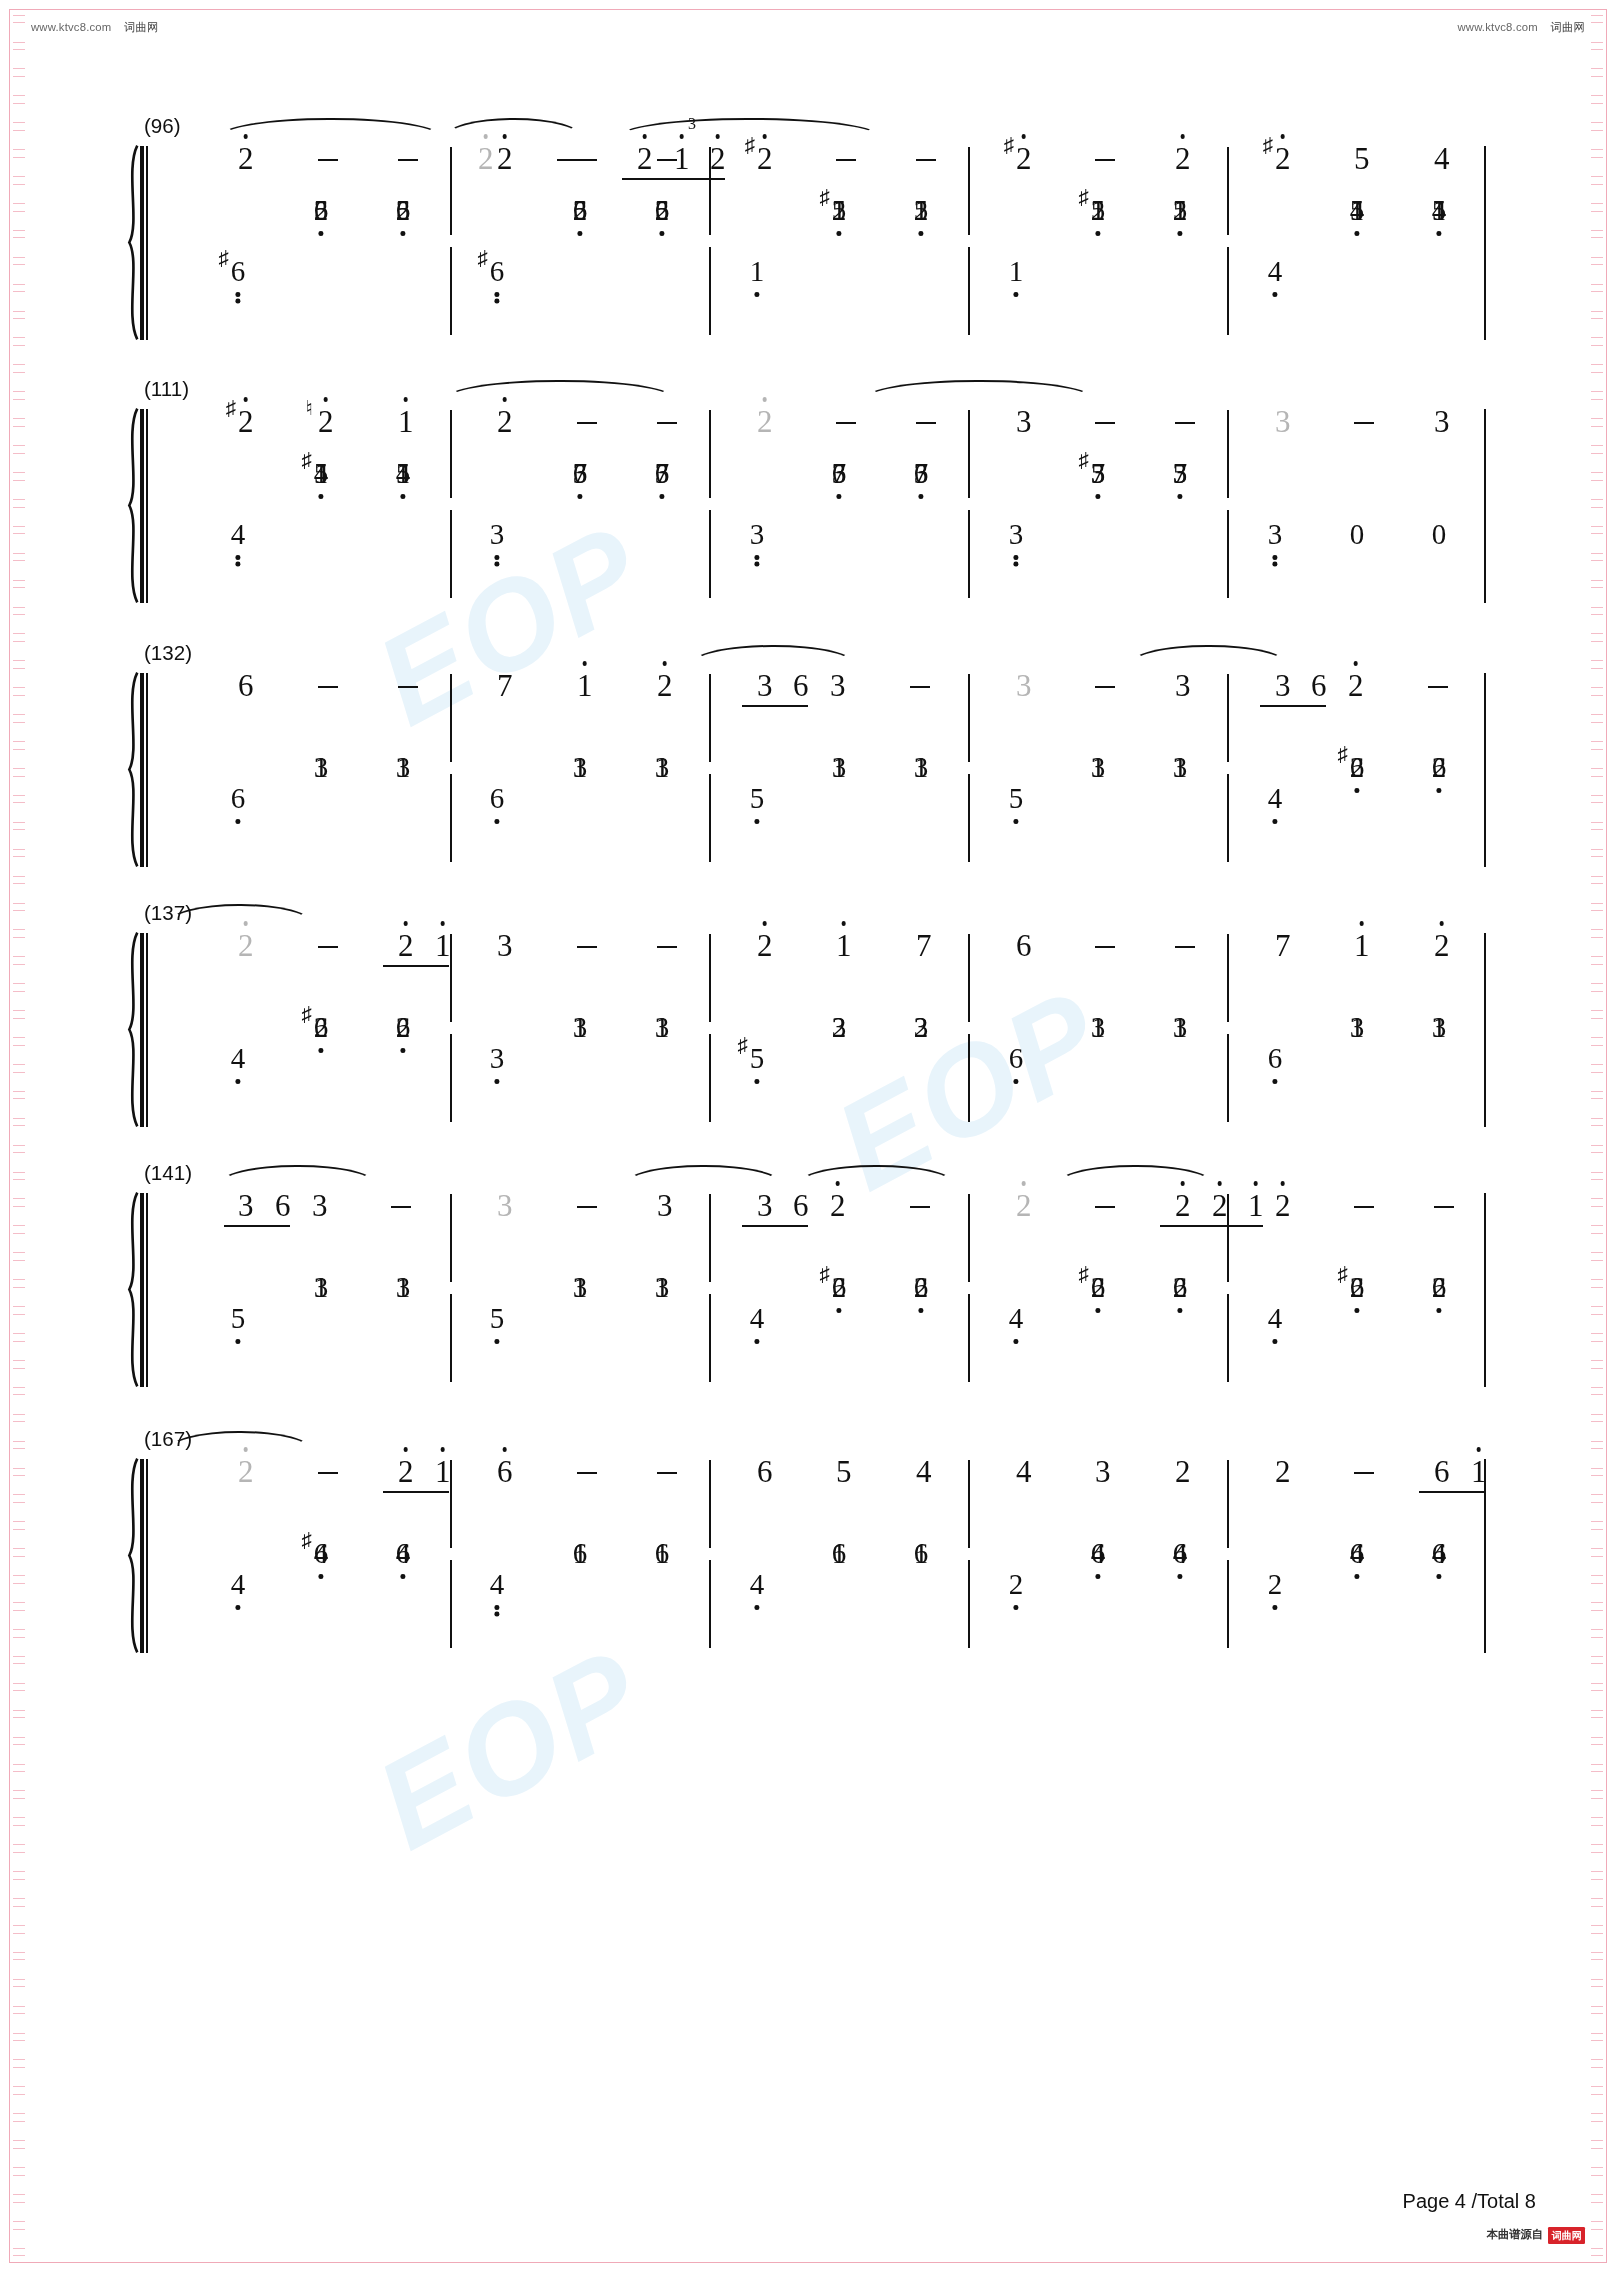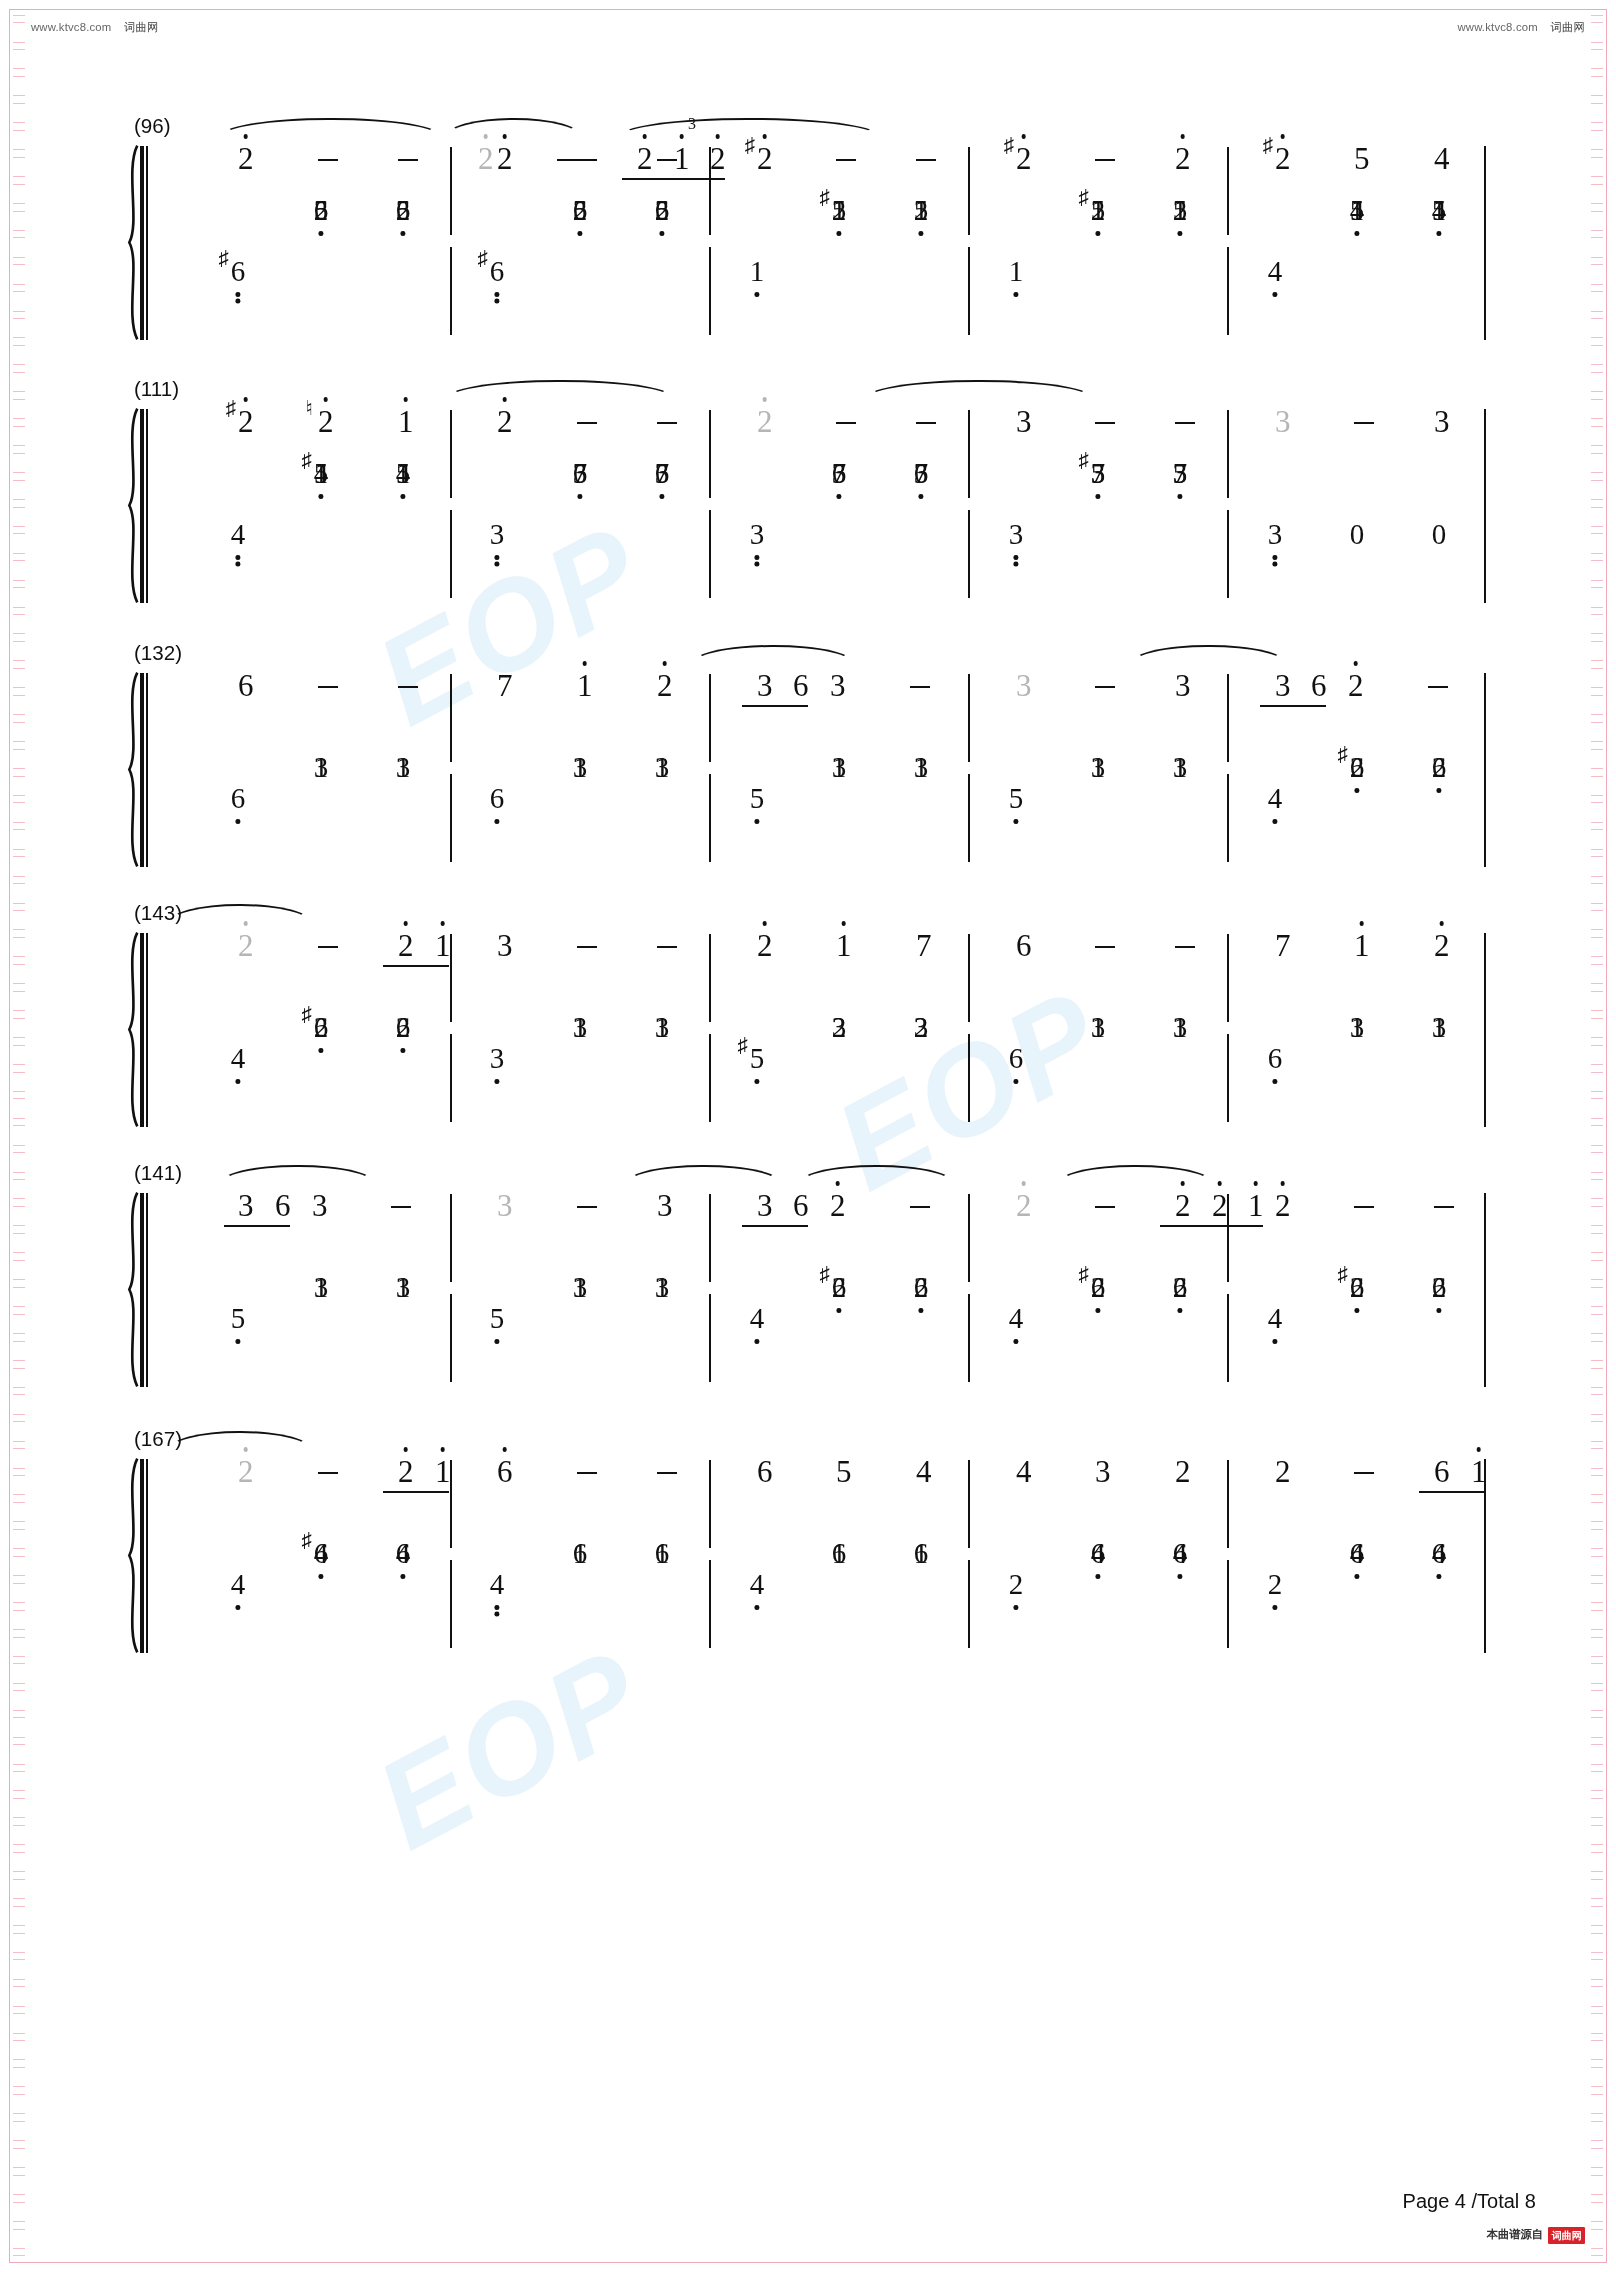--- a/index.html
+++ b/index.html
@@ -82,21 +82,21 @@
   }
 
   .system {
     position: absolute;
     left: 120px;
     width: 1370px;
   }
 
   .sys-label {
     position: absolute;
-    left: 14px; top: -29px;
+    left: 24px; top: -29px;
     font-family: "Liberation Sans", sans-serif;
     font-size: 20.6px;
     color: #111;
   }
 
   
   .brace {
     position: absolute;
     left: 0px; top: 0px;
     width: 22.6px; height: 199px;
@@ -941,21 +941,21 @@
             <span class="inner">2</span>
           </span>
           <span class="n">
             <span class="inner oct-dn">6</span>
           </span>
         </div>
         <div class="barline-end"></div>
       </div>
     </div>
     <div class="system" style="top: 930px;">
-      <div class="sys-label">(143)</div>
+      <div class="sys-label">(137)</div>
       <div class="brace"><svg width="22.6" height="199" viewBox="0 0 34 300">
           <path d="M26 4 C8 40, 30 120, 14 150 C30 180, 8 260, 26 296" fill="none" stroke="#111" stroke-width="4"></path>
         </svg></div>
       <div class="barline-start"></div>
       <div class="staff">
         <div class="beat" style="left: 78px; transform: translateX(-50%);"><span class="note gray oct-up">2</span></div>
         <div class="beat" style="left: 158px; transform: translateX(-50%);"><span class="dash"></span></div>
         <div class="beat" style="left: 238px; transform: translateX(-50%);"><span class="note oct-up">2</span></div>
         <div class="beat" style="left: 275px; transform: translateX(-50%);"><span class="note oct-up">1</span></div>
         <div class="beam" style="left: 223px; width: 66px; top: 35px;"></div>

